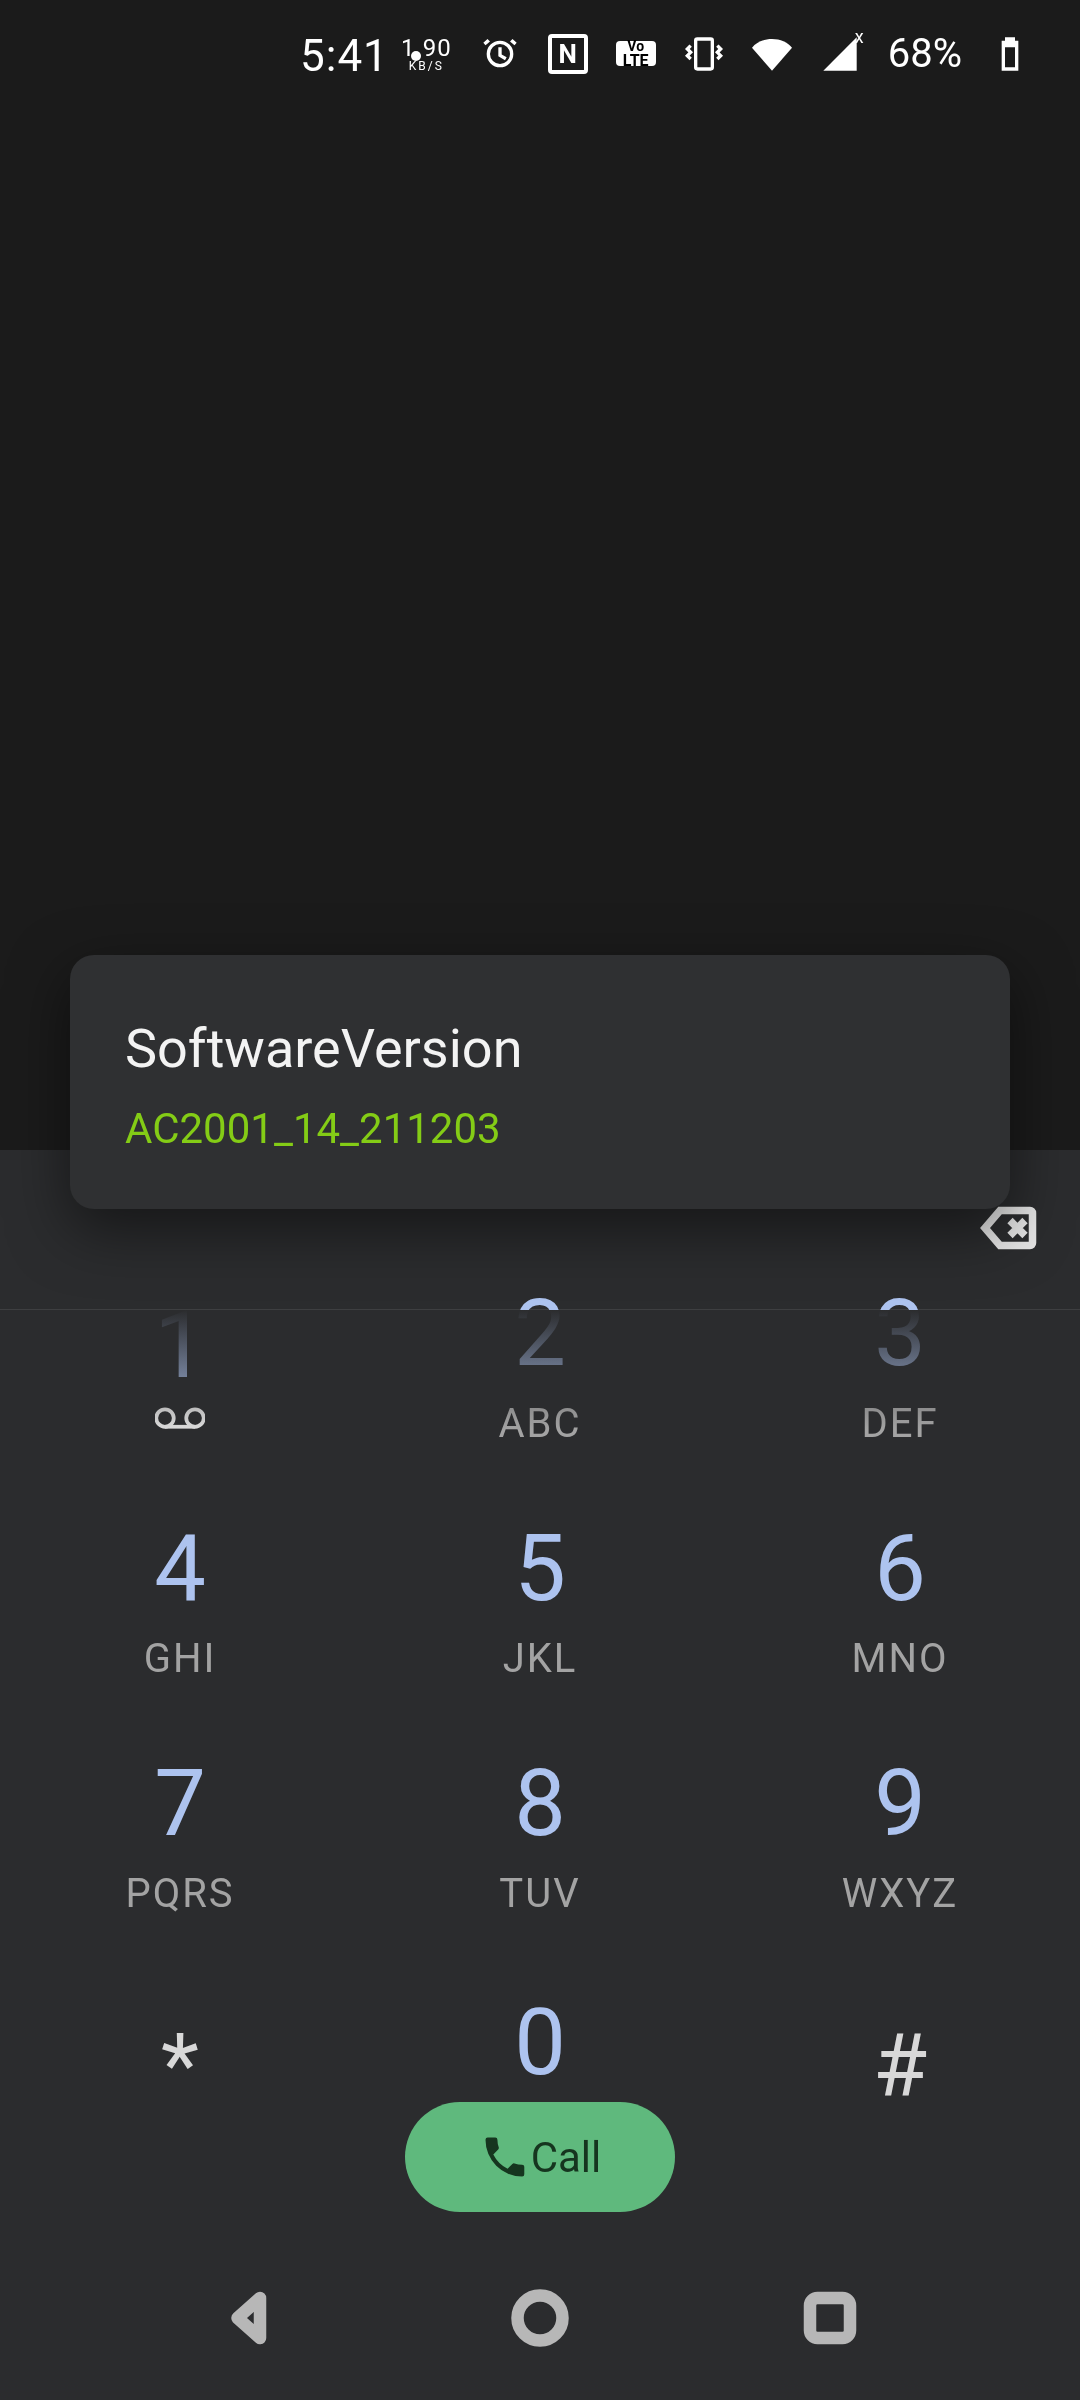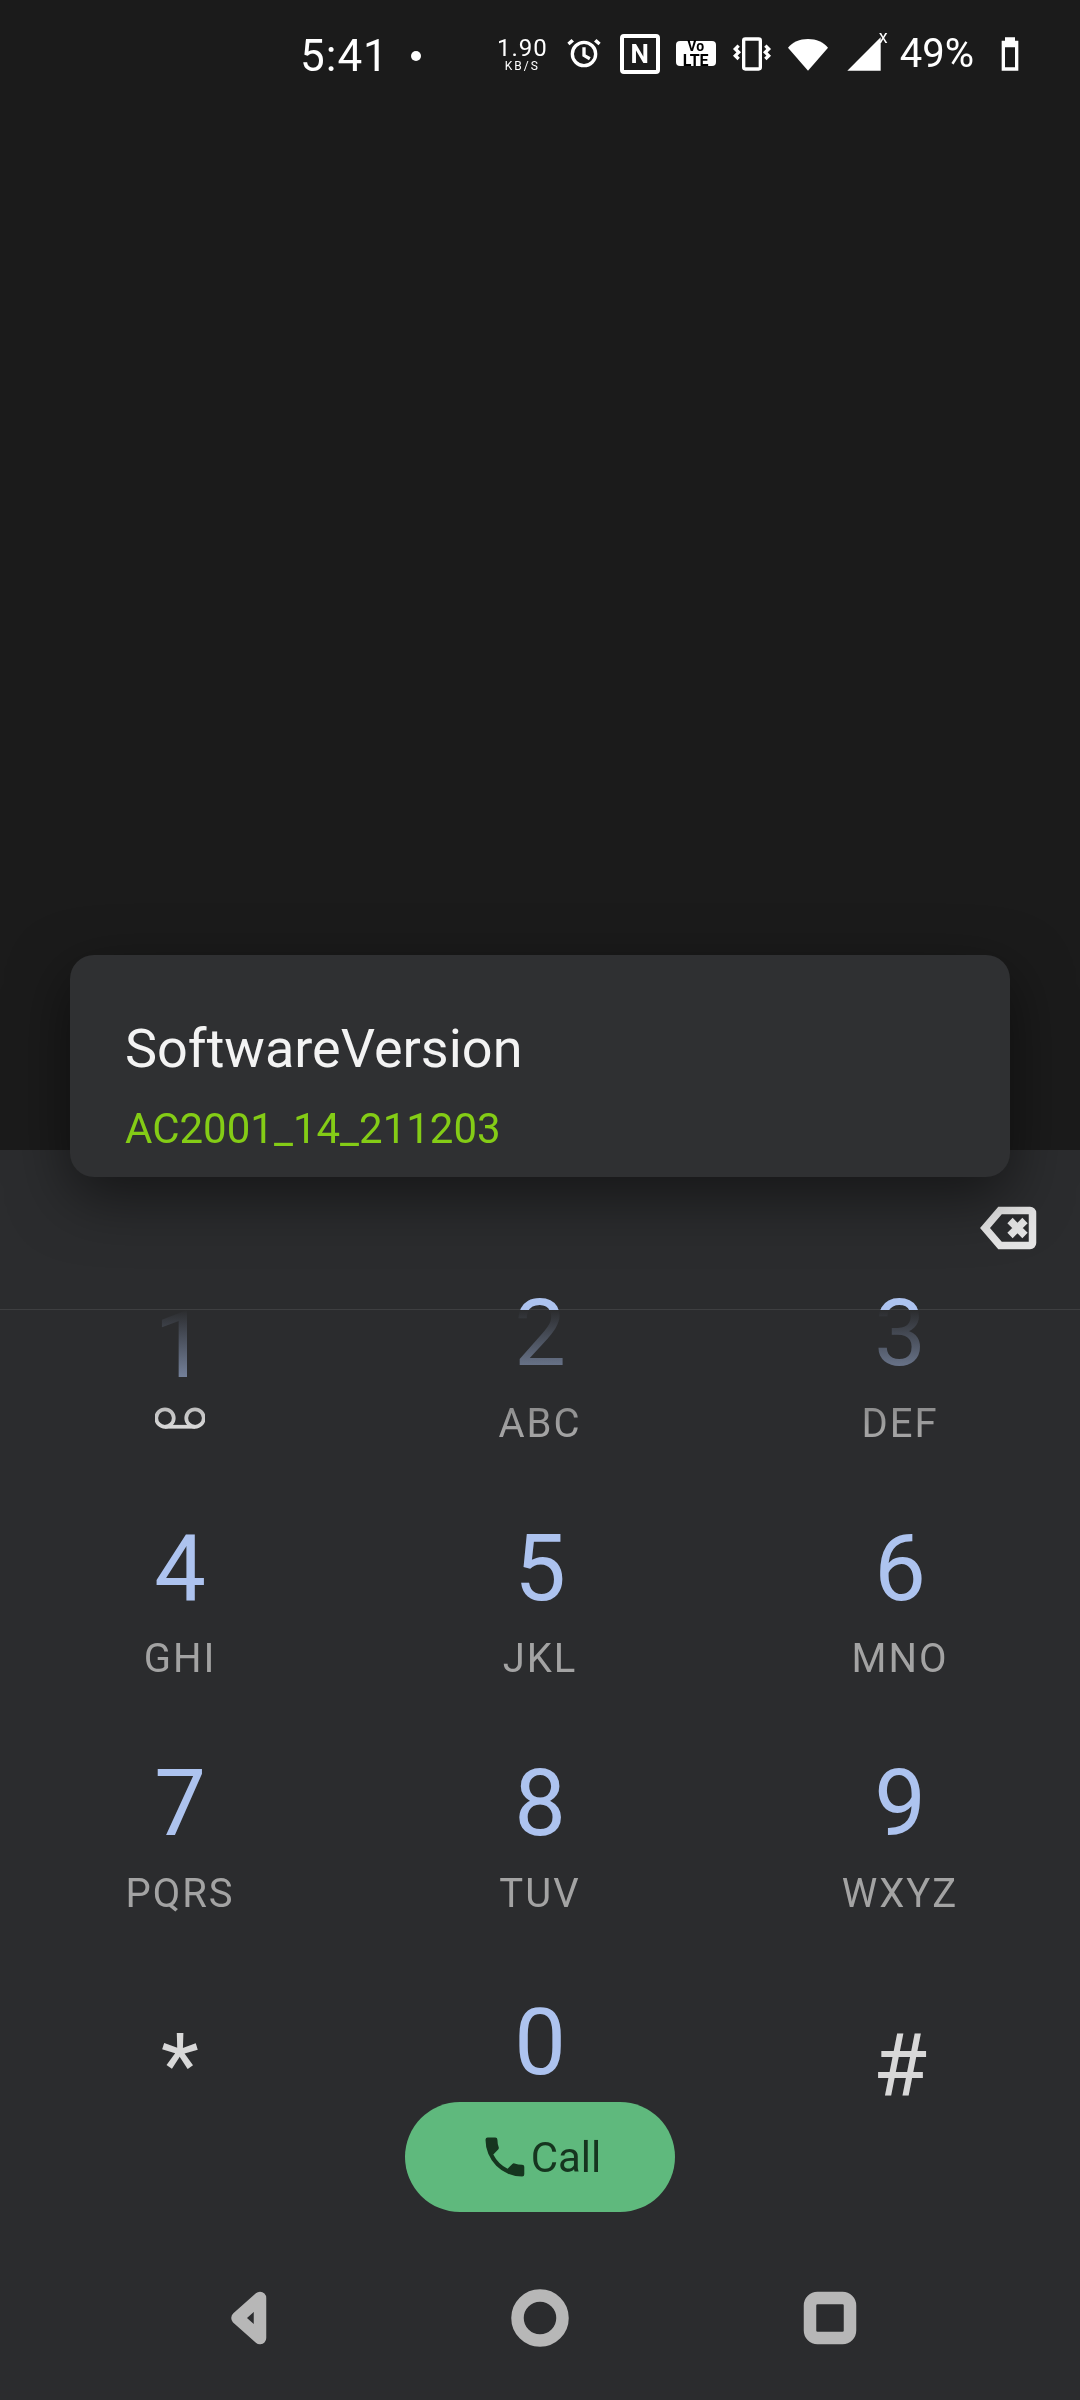--- a/index.html
+++ b/index.html
@@ -3,21 +3,21 @@
 <meta charset="utf-8">
 <style>
   * { margin:0; padding:0; box-sizing:border-box; font-family: Roboto, "Helvetica Neue", Arial, sans-serif; -webkit-font-smoothing:antialiased; }
   html,body { width:1080px; height:2400px; background:#1b1b1b; overflow:hidden; }
 
   
   .status-bar { position:absolute; top:0; left:0; right:0; height:100px; color:#fff; }
   .status-left { position:absolute; left:300px; top:30px; display:flex; align-items:center; gap:22px; }
   .status-time { font-size:44px; font-weight:400; letter-spacing:1px; }
   .status-dot { width:10px; height:10px; border-radius:50%; background:#fff; }
-  .status-right { position:absolute; right:50px; top:30px; display:flex; align-items:center; gap:16px; }
+  .status-right { position:absolute; right:50px; top:30px; display:flex; align-items:center; gap:28px; }
   .kbs-box { display:flex; flex-direction:column; align-items:center; line-height:1; }
   .kbs-top { font-size:24px; letter-spacing:1px; }
   .kbs-bot { font-size:12px; letter-spacing:2px; }
   .ico { width:40px; height:40px; display:flex; align-items:center; justify-content:center; }
   .ico svg { width:40px; height:40px; fill:#fff; }
   .nfc-box { width:40px; height:40px; border:4px solid #fff; border-radius:4px; display:flex; align-items:center; justify-content:center; font-size:26px; font-weight:700; }
   .volte-box { width:40px; height:25px; background:#fff; color:#000; border-radius:4px; display:flex; flex-direction:column; align-items:center; justify-content:center; line-height:1; }
   .volte-top{font-size:14px;font-weight:700;} .volte-bot{font-size:16px;font-weight:700;}
   .batt-pct { font-size:40px; }
 
@@ -39,21 +39,21 @@
 
   .call-btn { position:absolute; left:50%; transform:translateX(-50%); bottom:188px; width:270px; height:110px; background:#5fb97d; border-radius:60px; display:flex; align-items:center; justify-content:center; }
   .call-btn svg { width:52px; height:52px; fill:#16351f; }
   .call-btn span { font-size:42px; color:#16351f; }
 
   
   .navbar { position:absolute; left:0; right:0; bottom:20px; height:120px; display:flex; align-items:center; justify-content:center; gap:230px; }
   .navbar svg { width:60px; height:60px; fill:none; stroke:#b7b7b7; stroke-width:5; }
 
   
-  .dialog { position:absolute; left:70px; right:70px; top:955px; background:#2f3032; border-radius:24px; padding:62px 55px 24px 55px; box-shadow:0 20px 60px rgba(0,0,0,0.5); }
+  .dialog { position:absolute; left:70px; right:70px; top:955px; background:#2f3032; border-radius:24px; padding:62px 55px 56px 55px; box-shadow:0 20px 60px rgba(0,0,0,0.5); }
   .dialog-title { font-size:54px; color:#f3f3f3; font-weight:400; }
   .dialog-body  { margin-top:24px; font-size:42px; color:#84cc16; }
   .dialog-actions { margin-top:120px; display:flex; justify-content:flex-end; }
   .dialog-ok { font-size:40px; color:#eaeaea; letter-spacing:1px; padding:10px 28px; }
 
   
   .fade { position:absolute; left:0; right:0; top:1310px; height:120px; background:linear-gradient(#2b2c2e, rgba(43,44,46,0)); pointer-events:none; }
 </style>
 </head>
 <body>
@@ -87,21 +87,21 @@
       <svg viewBox="0 0 24 24">
           <path d="M12 3C7 3 2.7 5 0 8.2L12 22 24 8.2C21.3 5 17 3 12 3z"></path>
         </svg>
     </span>
     <span class="ico" style="position:relative;">
       <svg viewBox="0 0 24 24">
           <path d="M2 22 22 2v20z"></path>
         </svg>
       <span style="position:absolute;top:-8px;right:-4px;font-size:18px;">x</span>
     </span>
-    <span class="batt-pct">49%</span>
+    <span class="batt-pct">68%</span>
     <span class="ico">
       <svg viewBox="0 0 24 24">
           <path d="M15 2h-6v2H7v18h10V4h-2zM9 8h6v12H9z"></path>
         </svg>
     </span>
   </div>
 </div>
 
 <div class="dial-strip">
   <span class="backspace">

